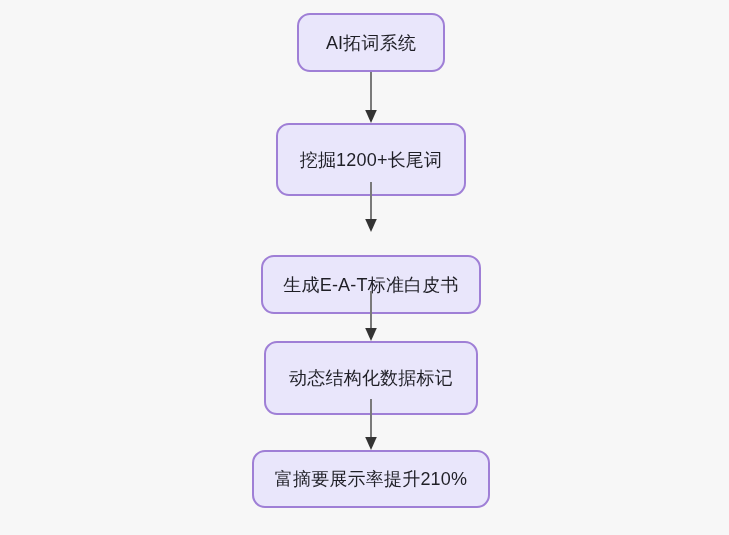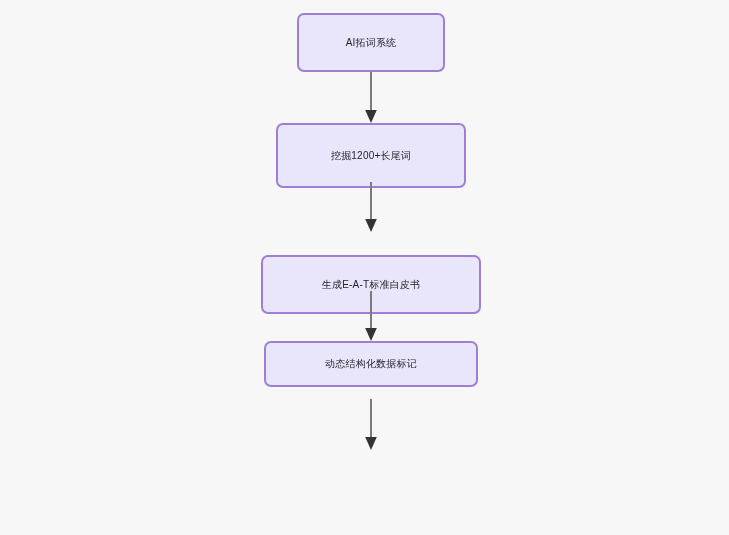--- a/index.html
+++ b/index.html
@@ -16,26 +16,26 @@
   #flowchart {
     position: relative;
     width: 729px;
     height: 535px;
   }
   .node {
     position: absolute;
     box-sizing: border-box;
     background: #e9e6fb;
     border: 2px solid #9f7fd6;
-    border-radius: 7px;
+    border-radius: 13px;
     display: flex;
     align-items: center;
     justify-content: center;
     color: #1f1f26;
-    font-size: 10px;
+    font-size: 18px;
     line-height: 1;
     letter-spacing: 0.2px;
     white-space: nowrap;
   }
   .node-label {
     display: block;
   }
   .edge {
     position: absolute;
     width: 22px;
@@ -55,21 +55,21 @@
     <span class="node-label">AI拓词系统</span>
   </div>
 
   <div class="edge" id="edge-e1" style="left: 360px; top: 72px; height: 51px;">
     <svg viewBox="0 0 22 51" width="22" height="51" preserveAspectRatio="none">
       <line x1="11" y1="0" x2="11" y2="41" stroke="#7a7a7a" stroke-width="2"></line>
       <polygon points="11,51 5.2,38 16.8,38" fill="#333333"></polygon>
     </svg>
   </div>
 
-  <div class="node" id="node-n2" style="left: 276px; top: 123px; width: 190px; height: 65px; background: rgb(233, 230, 251); border-color: rgb(159, 127, 214); color: rgb(31, 31, 38);">
+  <div class="node" id="node-n2" style="left: 276px; top: 123px; width: 190px; height: 73px; background: rgb(233, 230, 251); border-color: rgb(159, 127, 214); color: rgb(31, 31, 38);">
     <span class="node-label">挖掘1200+长尾词</span>
   </div>
 
   <div class="edge" id="edge-e2" style="left: 360px; top: 182px; height: 50px;">
     <svg viewBox="0 0 22 50" width="22" height="50" preserveAspectRatio="none">
       <line x1="11" y1="0" x2="11" y2="40" stroke="#7a7a7a" stroke-width="2"></line>
       <polygon points="11,50 5.2,37 16.8,37" fill="#333333"></polygon>
     </svg>
   </div>
 
@@ -77,25 +77,28 @@
     <span class="node-label">生成E-A-T标准白皮书</span>
   </div>
 
   <div class="edge" id="edge-e3" style="left: 360px; top: 291px; height: 50px;">
     <svg viewBox="0 0 22 50" width="22" height="50" preserveAspectRatio="none">
       <line x1="11" y1="0" x2="11" y2="40" stroke="#7a7a7a" stroke-width="2"></line>
       <polygon points="11,50 5.2,37 16.8,37" fill="#333333"></polygon>
     </svg>
   </div>
 
-  <div class="node" id="node-n4" style="left: 264px; top: 341px; width: 214px; height: 46px; background: rgb(233, 230, 251); border-color: rgb(159, 127, 214); color: rgb(31, 31, 38);">
+  <div class="node" id="node-n4" style="left: 264px; top: 341px; width: 214px; height: 74px; background: rgb(233, 230, 251); border-color: rgb(159, 127, 214); color: rgb(31, 31, 38);">
     <span class="node-label">动态结构化数据标记</span>
   </div>
 
   <div class="edge" id="edge-e4" style="left: 360px; top: 399px; height: 51px;">
     <svg viewBox="0 0 22 51" width="22" height="51" preserveAspectRatio="none">
       <line x1="11" y1="0" x2="11" y2="41" stroke="#7a7a7a" stroke-width="2"></line>
       <polygon points="11,51 5.2,38 16.8,38" fill="#333333"></polygon>
     </svg>
   </div>
 
+  <div class="node" id="node-n5" style="left: 252px; top: 450px; width: 238px; height: 58px; background: rgb(233, 230, 251); border-color: rgb(159, 127, 214); color: rgb(31, 31, 38);">
+    <span class="node-label">富摘要展示率提升210%</span>
+  </div>
 
 </div>
 
 </body></html>

